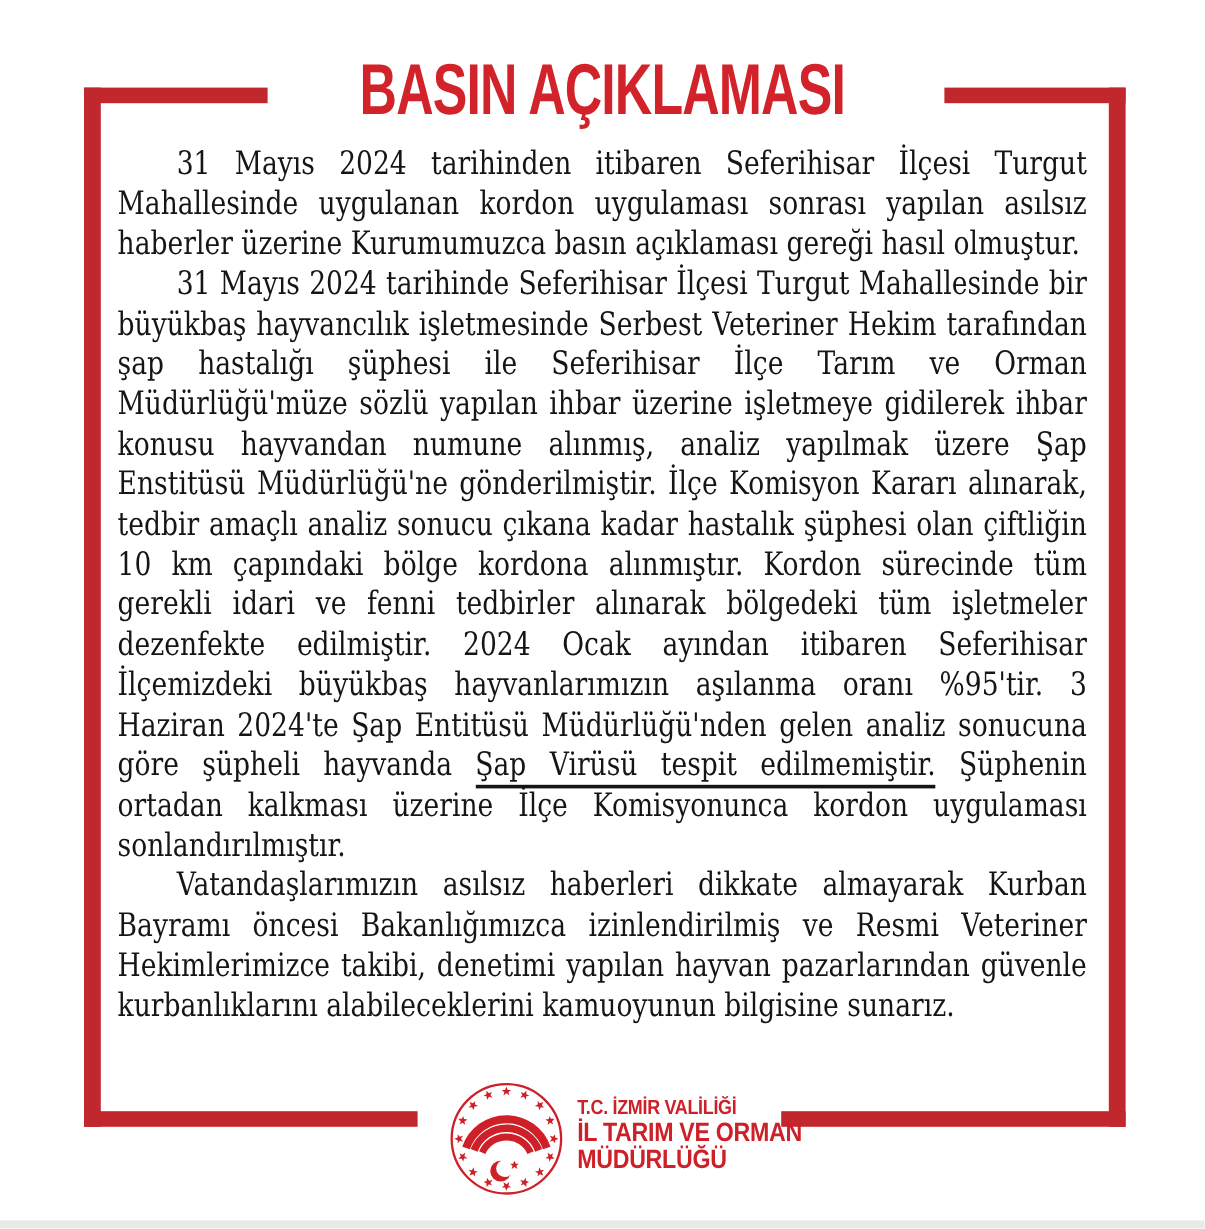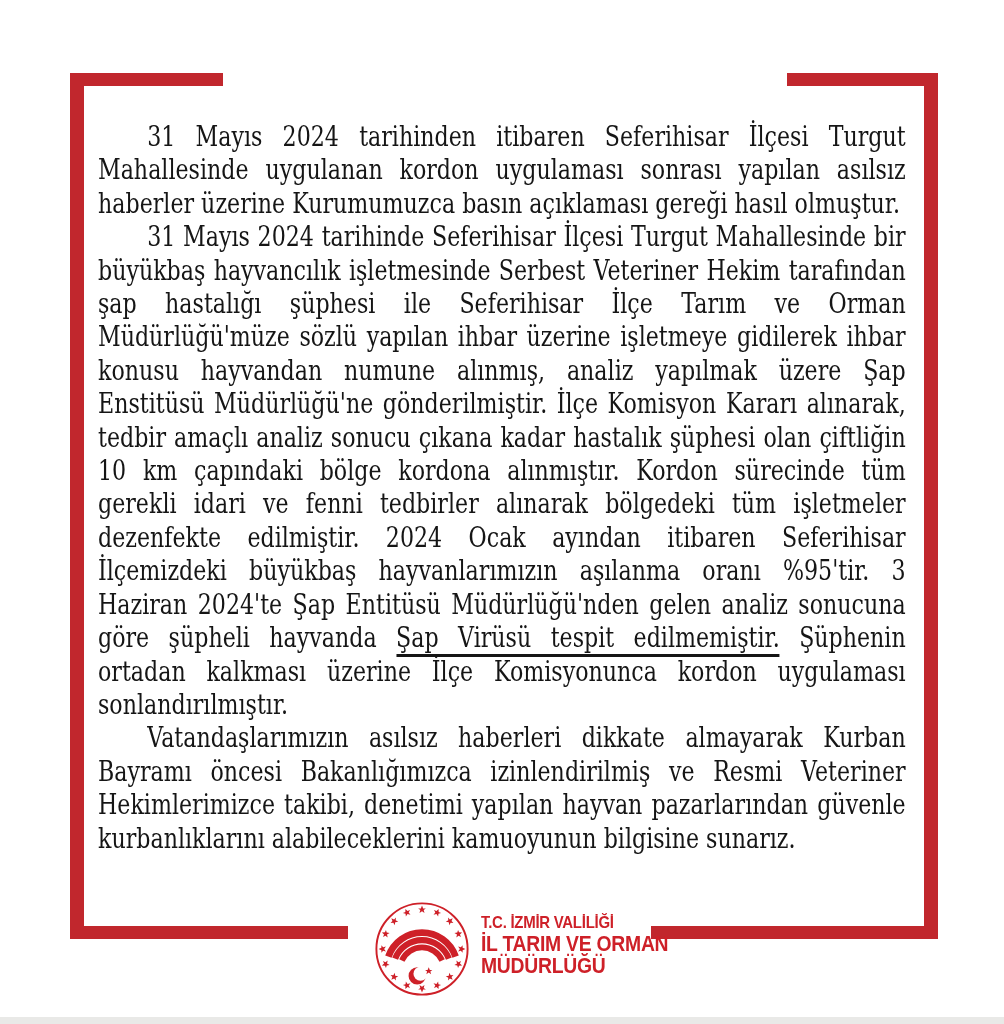--- a/index.html
+++ b/index.html
@@ -69,20 +69,23 @@
 
 <div class="page">
 
   <div class="bar bar-left"></div>
   <div class="bar bar-right"></div>
   <div class="bar bar-top-l"></div>
   <div class="bar bar-top-r"></div>
   <div class="bar bar-bot-l"></div>
   <div class="bar bar-bot-r"></div>
 
+  <div class="title-wrap">
+    <span class="title-text">BASIN AÇIKLAMASI</span>
+  </div>
 
   <div class="content">
     <p><span>31 Mayıs 2024 tarihinden itibaren Seferihisar İlçesi Turgut Mahallesinde uygulanan kordon uygulaması sonrası yapılan asılsız haberler üzerine Kurumumuzca basın açıklaması gereği hasıl olmuştur.</span></p>
     <p><span>31 Mayıs 2024 tarihinde Seferihisar İlçesi Turgut Mahallesinde bir büyükbaş hayvancılık işletmesinde Serbest Veteriner Hekim tarafından şap hastalığı şüphesi ile Seferihisar İlçe Tarım ve Orman Müdürlüğü'müze sözlü yapılan ihbar üzerine işletmeye gidilerek ihbar konusu hayvandan numune alınmış, analiz yapılmak üzere Şap Enstitüsü Müdürlüğü'ne gönderilmiştir. İlçe Komisyon Kararı alınarak, tedbir amaçlı analiz sonucu çıkana kadar hastalık şüphesi olan çiftliğin 10 km çapındaki bölge kordona alınmıştır. Kordon sürecinde tüm gerekli idari ve fenni tedbirler alınarak bölgedeki tüm işletmeler dezenfekte edilmiştir. 2024 Ocak ayından itibaren Seferihisar İlçemizdeki büyükbaş hayvanlarımızın aşılanma oranı %95'tir. 3 Haziran 2024'te Şap Entitüsü Müdürlüğü'nden gelen analiz sonucuna göre şüpheli hayvanda </span><span class="u-emph">Şap Virüsü tespit edilmemiştir.</span><span> Şüphenin ortadan kalkması üzerine İlçe Komisyonunca kordon uygulaması sonlandırılmıştır.</span></p>
     <p><span>Vatandaşlarımızın asılsız haberleri dikkate almayarak Kurban Bayramı öncesi Bakanlığımızca izinlendirilmiş ve Resmi Veteriner Hekimlerimizce takibi, denetimi yapılan hayvan pazarlarından güvenle kurbanlıklarını alabileceklerini kamuoyunun bilgisine sunarız.</span></p>
   </div>
 
   <svg class="emblem" viewBox="0 0 100 100">
     <defs>
       <path id="st" d="M0,-4.2 L1.23,-1.3 4,-1.3 1.77,0.5 2.6,3.4 0,1.55 -2.6,3.4 -1.77,0.5 -4,-1.3 -1.23,-1.3 Z" fill="#CE2028"></path>

